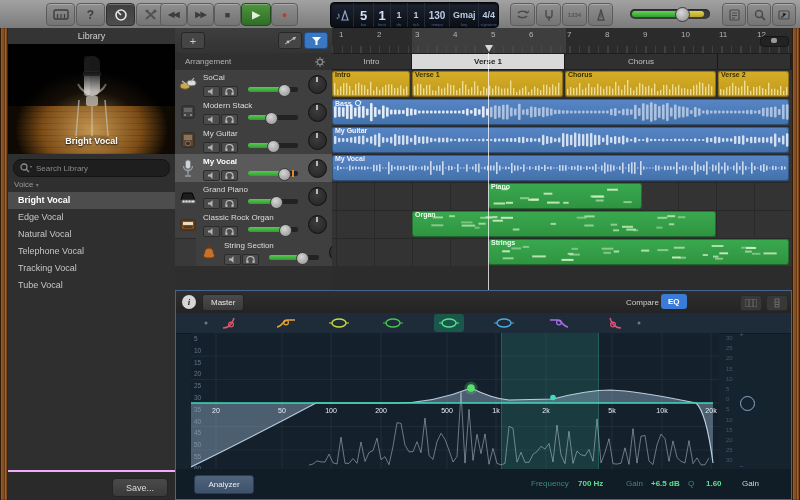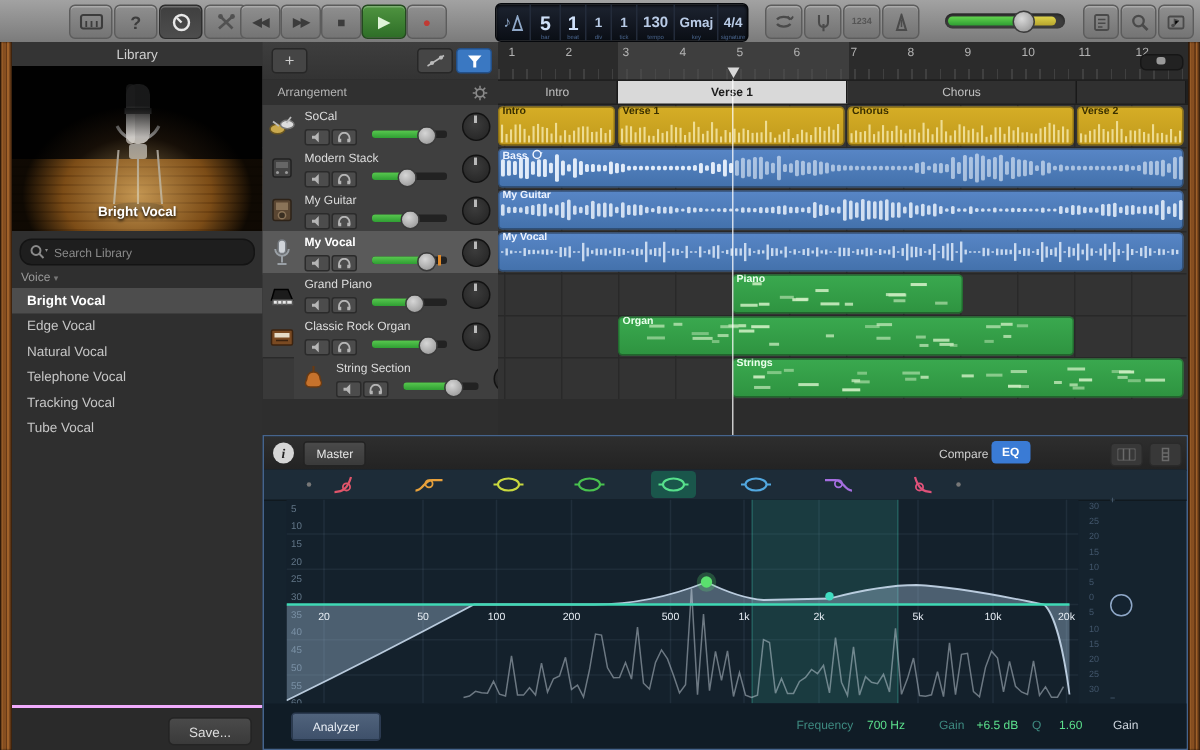--- a/index.html
+++ b/index.html
@@ -126,21 +126,21 @@
   .bsel{position:absolute;left:258px;top:1px;width:30px;height:18px;border-radius:3px;background:#1a564b;}
   .bandic{position:absolute;top:3px;}
   #plot-wrap{left:15px;top:42px;width:528px;height:136px;background:#14212c;}
   #gainscale{left:546px;top:42px;width:40px;height:136px;font-size:6px;color:#42566c;}
   #gain-knob{left:564px;top:105px;width:13px;height:13px;border-radius:50%;border:1.5px solid #8fa8c8;
              background:rgba(20,35,50,.6);}
   #readout{left:0;top:178px;width:615px;height:30px;background:#101c26;}
   #analyzer-btn{left:18px;top:6px;width:58px;height:17px;border-radius:3px;background:linear-gradient(#50637c,#3e506a);
                 border:1px solid #2b3a50;color:#e9eef5;font-size:8px;display:flex;align-items:center;justify-content:center;}
   .ro-lab{position:absolute;top:10px;font-size:8px;color:#3e8a80;}
-  .ro-val{position:absolute;top:10px;font-size:8px;color:#5ce08c;font-weight:normal;}
+  .ro-val{position:absolute;top:10px;font-size:8px;color:#5ce08c;font-weight:bold;}
   #out-gain{left:566px;top:10px;font-size:8px;color:#cfd6de;}
 </style>
 </head>
 <body>
 
 <div id="app" class="nosel">
 
   <div id="toolbar" class="abs">
     <div class="tbtn" style="left:46px;width:27px">
       <span>

